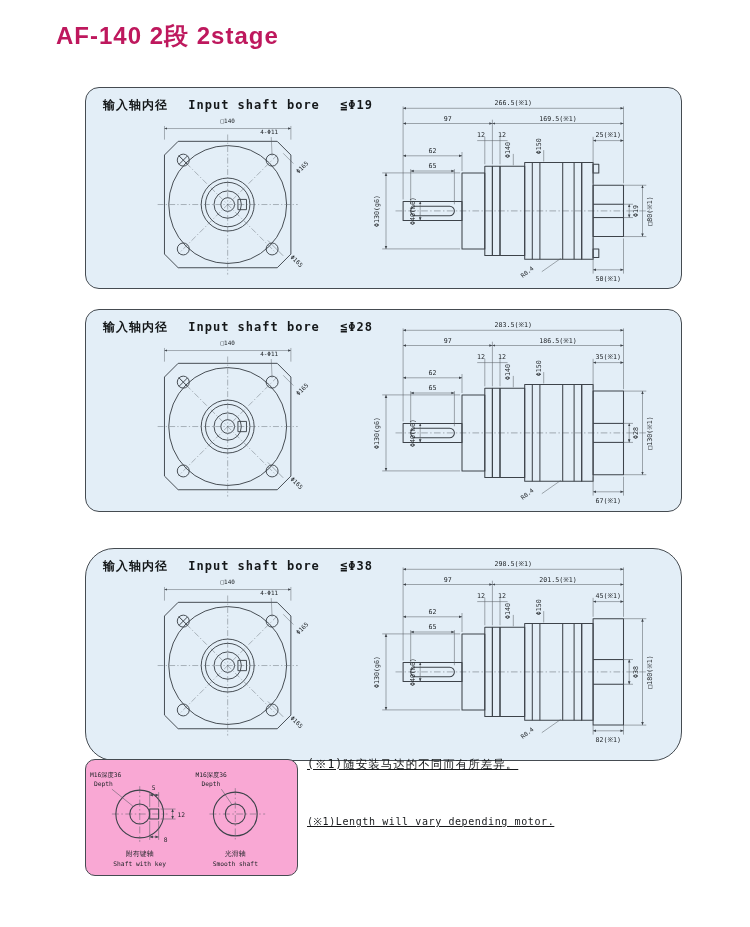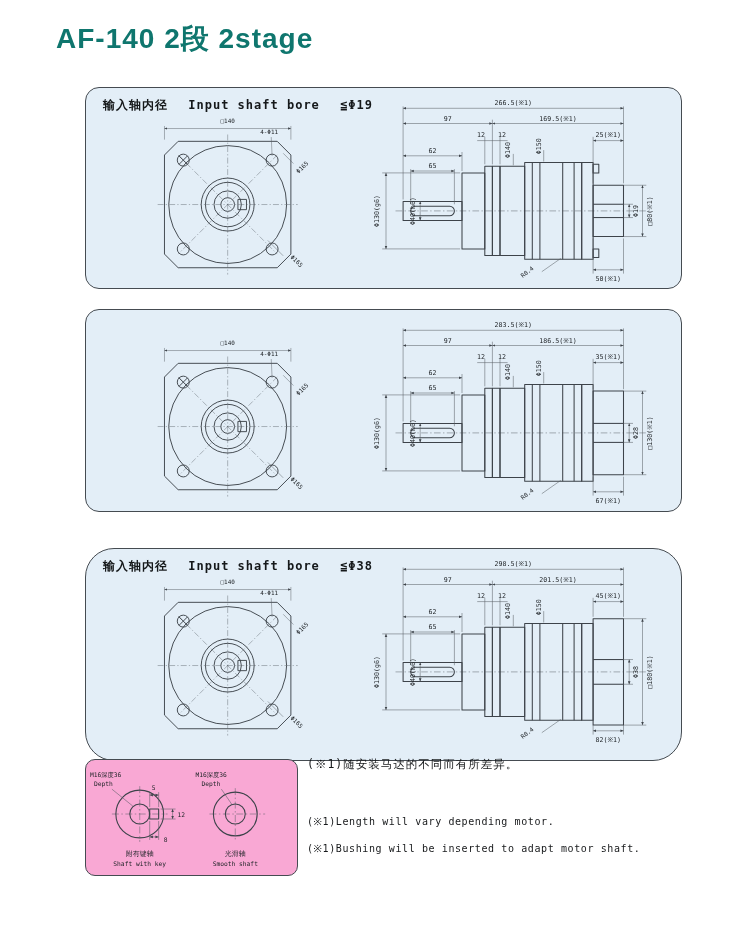--- a/index.html
+++ b/index.html
@@ -1,32 +1,32 @@
 <!DOCTYPE html>
 <html><head>
 <meta charset="utf-8">
 <style>
   html,body{margin:0;padding:0;}
   body{width:750px;height:927px;background:#ffffff;position:relative;overflow:hidden;
        font-family:"DejaVu Sans Mono",monospace;color:#1c1f22;}
   .page-title{position:absolute;left:56px;top:20px;font-family:"Liberation Sans",sans-serif;
-       font-weight:bold;font-size:28px;letter-spacing:1px;color:#0f766e;}
+       font-weight:bold;font-size:24px;letter-spacing:1px;color:#be185d;}
   .panel{position:absolute;left:85px;width:597px;background:#e3eef7;
        border:1.7px solid #454b51;border-radius:14px;box-sizing:border-box;}
   #p1{top:87px;height:202px;} #p2{top:309px;height:203px;} #p3{top:548px;height:213px;border-radius:29px;}
   .panel-header{position:absolute;left:17px;top:9px;font-size:12px;font-weight:bold;
        letter-spacing:1px;color:#15181a;white-space:nowrap;}
   .panel-header .hd-en{margin-left:12px;} .panel-header .hd-bore{margin-left:12px;}
   svg.front{position:absolute;left:52px;top:26px;height:164px;}
   svg.side{position:absolute;left:262px;top:7px;height:190px;}
   #keypanel{position:absolute;left:85px;top:759px;width:213px;height:117px;background:#f9a8d4;
        border:1.7px solid #454b51;border-radius:10px;box-sizing:border-box;}
   #keypanel svg{position:absolute;left:0;top:4px;width:211px;height:108px;}
   .notes{position:absolute;left:307px;top:757px;width:420px;}
-  .notes div{white-space:nowrap;}
+  .notes div{white-space:nowrap;text-decoration:underline;}
   .note-cn{font-size:11.5px;letter-spacing:1px;margin-bottom:13px;color:#17191b;}
   .note-gap{height:29px;}
   .note-en{font-size:10px;letter-spacing:0.6px;margin-bottom:13px;color:#17191b;}
   
   .ln{stroke:#3d434a;stroke-width:1.1;fill:none;stroke-linejoin:round;}
   .tn{stroke:#565c63;stroke-width:0.55;fill:none;}
   .cl{stroke:#565c63;stroke-width:0.5;fill:none;stroke-dasharray:7 2.5 1.5 2.5;}
   svg text{font-family:"DejaVu Sans Mono",monospace;font-size:7px;fill:#22262a;}
   .tm{text-anchor:middle;} .ts{text-anchor:start;} .f6{font-size:6.3px;}
 </style>
@@ -133,20 +133,25 @@
     <text class="tm" transform="rotate(-90 71 122)" x="71" y="122">Φ40(h6)</text>
     <text class="tm" x="274" y="44">25(※1)</text>
     <text class="tm" transform="rotate(-90 305 122)" x="305" y="122">Φ19</text>
     <text class="tm" transform="rotate(-90 320 122)" x="320" y="122">□80(※1)</text>
     <text class="tm" x="274" y="196">50(※1)</text>
     <text class="tm f6" transform="rotate(-38 190 188)" x="190" y="188">R0.4</text>
   </svg>
 </section>
 
 <section class="panel" id="p2">
+  <div class="panel-header">
+    <span class="hd-cn">输入轴内径</span>
+    <span class="hd-en">Input shaft bore</span>
+    <span class="hd-bore">≦Φ28</span>
+  </div>
 
   <svg class="front" viewBox="0 0 220 192">
     <g class="cl">
       <path d="M23,106 H187 M105,24 V188 M47,48 L163,164 M163,48 L47,164"></path>
     </g>
     <g class="ln">
       <path d="M47,32 H163 L179,48 V164 L163,180 H47 L31,164 V48 Z"></path>
       <circle cx="105" cy="106" r="69"></circle>
         <circle cx="105" cy="106" r="31"></circle>
       <circle cx="105" cy="106" r="26"></circle>
@@ -351,14 +356,13 @@
     <text class="tm f6" x="54" y="102">Shaft with key</text>
     <text class="tm" x="150" y="92">光滑轴</text>
     <text class="tm f6" x="150" y="102">Smooth shaft</text>
   </svg>
 </section>
 
 <div class="notes">
   <div class="note-cn">(※1)随安装马达的不同而有所差异。</div>
   <div class="note-gap"></div>
   <div class="note-en">(※1)Length will vary depending motor.</div>
-  <div class="note-en">(※1)Bushing will be inserted to adapt motor shaft.</div>
 </div>
 
 </body></html>

